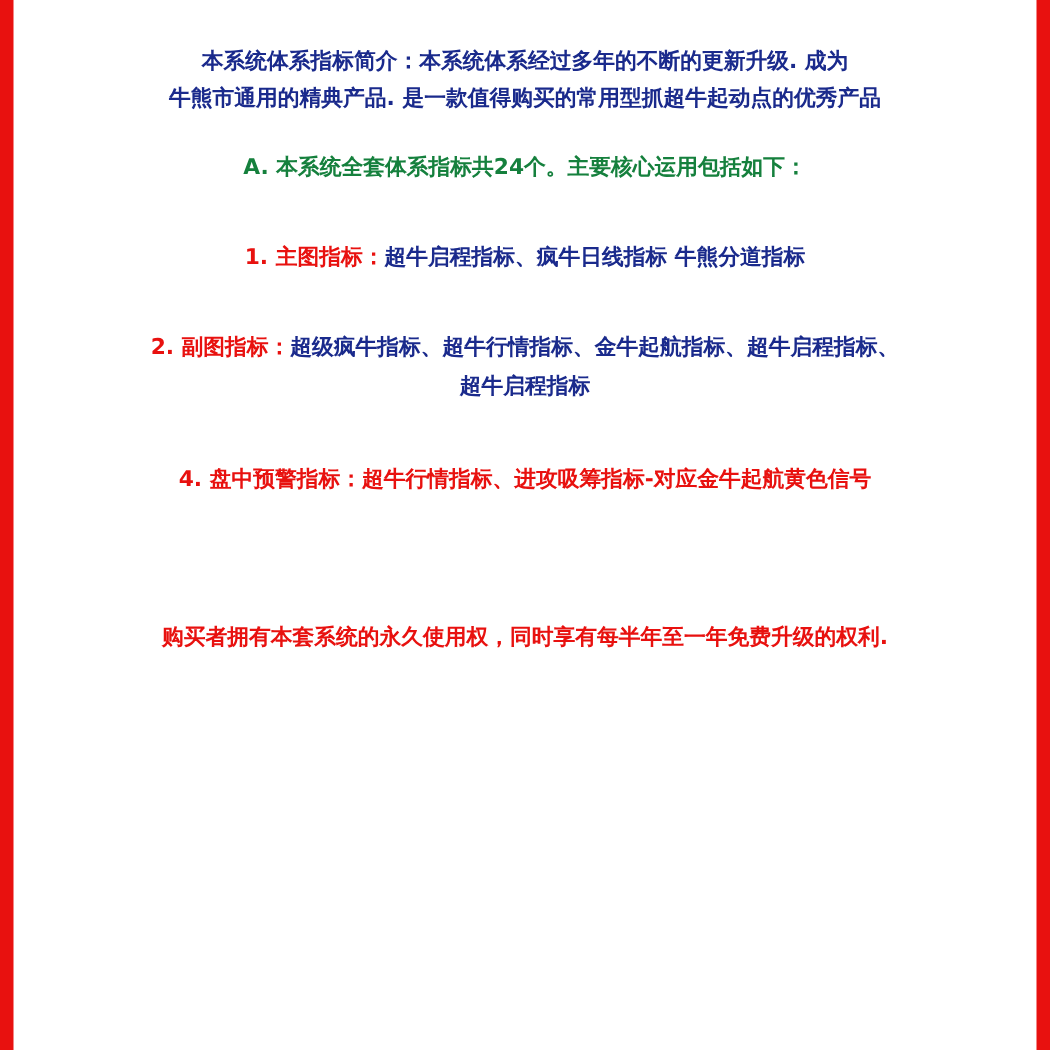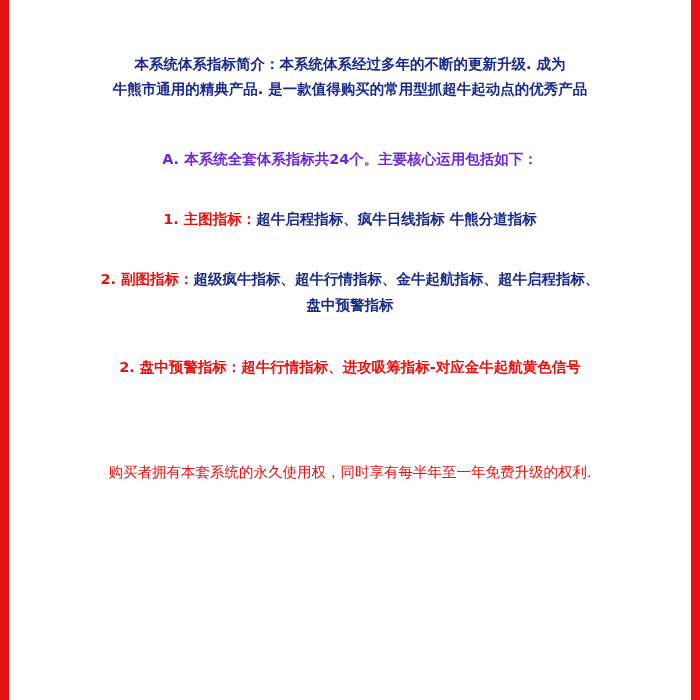--- a/index.html
+++ b/index.html
@@ -30,21 +30,21 @@
   }
   .side-bar.left { left: 0; }
   .side-bar.right { right: 0; }
 
   .content {
     position: absolute;
     left: 9px;
     right: 9px;
     top: 0;
     bottom: 0;
-    padding: 52px 18px 0 18px;
+    padding: 29px 18px 0 18px;
     box-sizing: border-box;
     text-align: center;
   }
 
   .para {
     text-align: center;
     line-height: 1.75;
   }
 
   .intro {
@@ -53,23 +53,23 @@
     font-weight: bold;
     margin: 0 0 0 0;
   }
   .intro .line {
     display: block;
     white-space: nowrap;
   }
 
   .section-a {
     font-size: 14.5px;
-    color: #6d28d9;
+    color: #15803d;
     font-weight: bold;
-    margin-top: 44px;
+    margin-top: 20px;
   }
 
   .item {
     margin-top: 34px;
     font-size: 14.5px;
     line-height: 1.8;
   }
   .item .head {
     color: #e8110f;
     font-weight: bold;
@@ -87,21 +87,21 @@
   }
 
   .item-2 { }
   .item-3 { margin-top: 38px; }
   .item-4 { margin-top: 36px; }
 
   .footer {
     margin-top: 78px;
     font-size: 14.5px;
     color: #e8110f;
-    font-weight: normal;
+    font-weight: bold;
     line-height: 1.8;
     text-align: center;
   }
 </style>
 </head>
 <body>
 
 <div class="page">
 
   <div class="side-bar left"></div>
@@ -115,24 +115,24 @@
     </div>
 
     <div class="para section-a">A. 本系统全套体系指标共24个。主要核心运用包括如下：</div>
 
     <div class="para item item-1">
       <span class="head">1. 主图指标：</span><span class="body">超牛启程指标、疯牛日线指标  牛熊分道指标</span>
     </div>
 
     <div class="para item item-2">
       <span class="head">2. 副图指标：</span><span class="body">超级疯牛指标、超牛行情指标、金牛起航指标、超牛启程指标、</span>
-      <span class="sub-line body">盘中预警指标</span>
+      <span class="sub-line body">超牛启程指标</span>
     </div>
 
 
     <div class="para item item-4">
-      <span class="head">2. 盘中预警指标：</span><span class="all-red">超牛行情指标、进攻吸筹指标-对应金牛起航黄色信号</span>
+      <span class="head">4. 盘中预警指标：</span><span class="all-red">超牛行情指标、进攻吸筹指标-对应金牛起航黄色信号</span>
     </div>
 
     <div class="para footer">购买者拥有本套系统的永久使用权，同时享有每半年至一年免费升级的权利.</div>
 
   </div>
 </div>
 
 </body></html>

